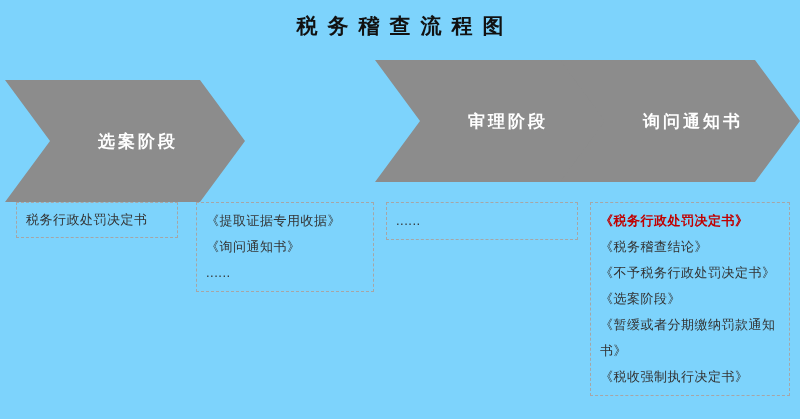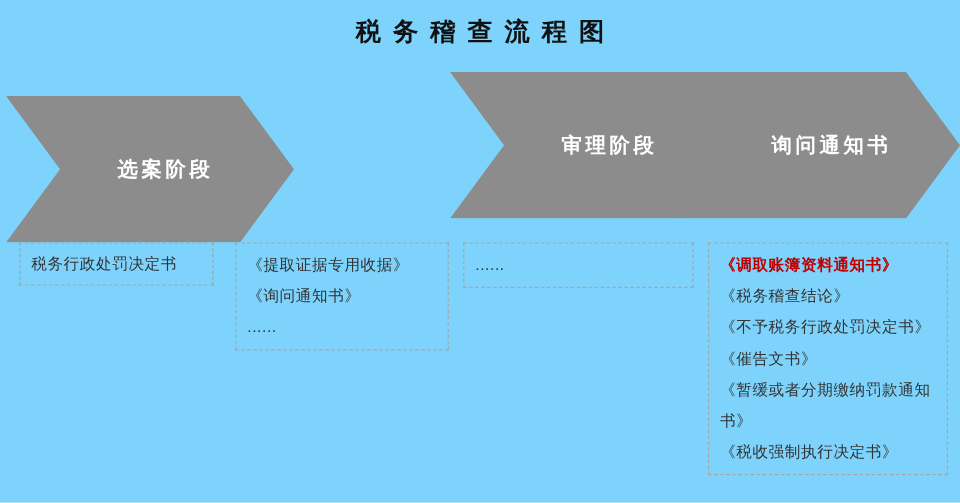--- a/index.html
+++ b/index.html
@@ -100,21 +100,21 @@
     <div class="doc-item">《提取证据专用收据》</div>
     <div class="doc-item">《询问通知书》</div>
     <div class="doc-item">......</div>
   </div>
 
   <div class="doc-box b3">
     <div class="doc-item">......</div>
   </div>
 
   <div class="doc-box b4">
-    <div class="doc-item red">《调取账簿资料通知书》</div>
+    <div class="doc-item red">《税务行政处罚决定书》</div>
     <div class="doc-item">《税务稽查结论》</div>
     <div class="doc-item">《不予税务行政处罚决定书》</div>
-    <div class="doc-item">《催告文书》</div>
+    <div class="doc-item">《选案阶段》</div>
     <div class="doc-item">《暂缓或者分期缴纳罚款通知书》</div>
     <div class="doc-item">《税收强制执行决定书》</div>
   </div>
 
 </div>
 
 </body></html>

